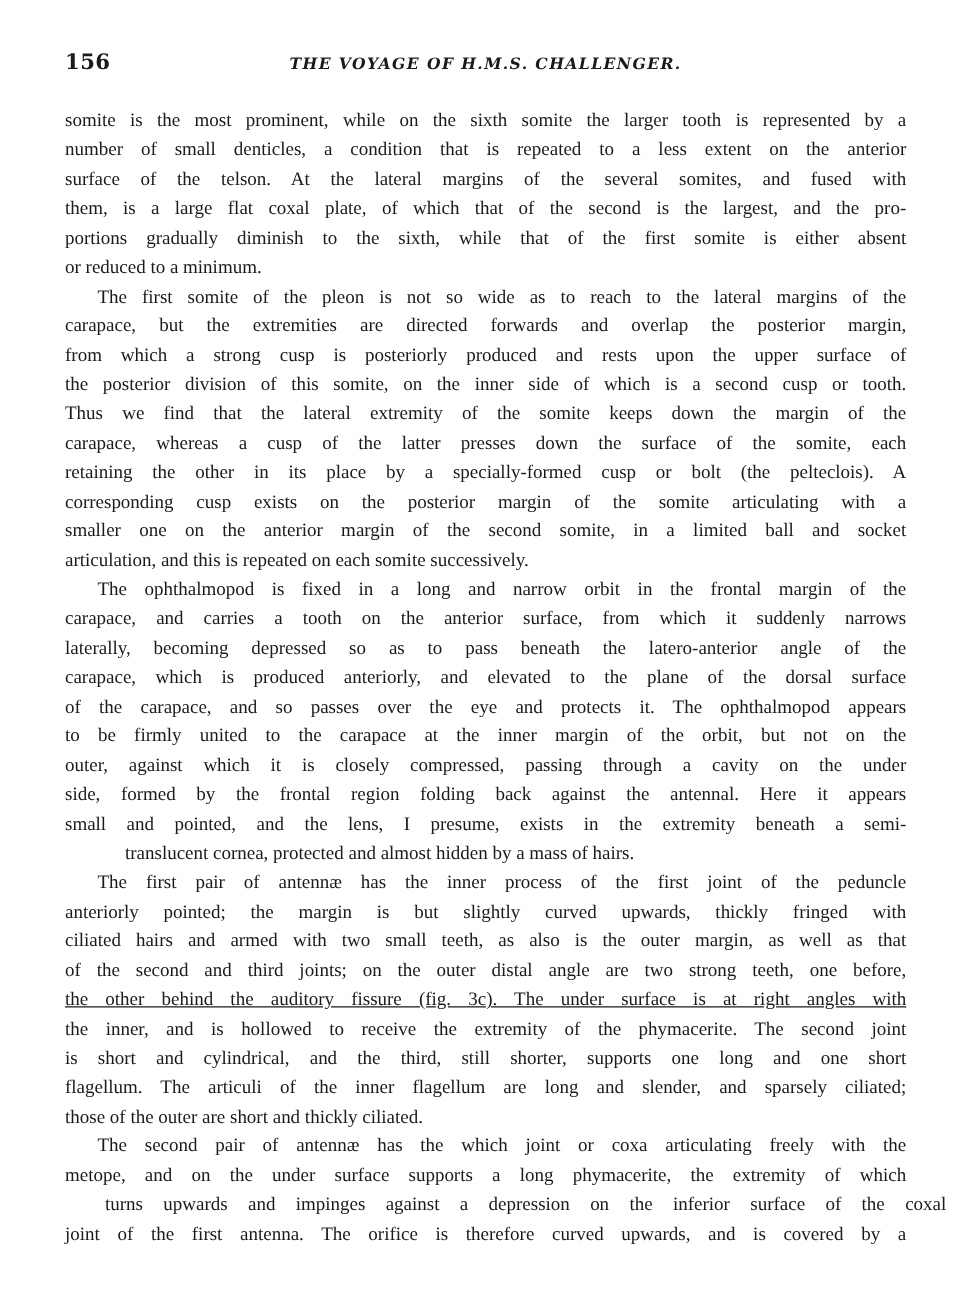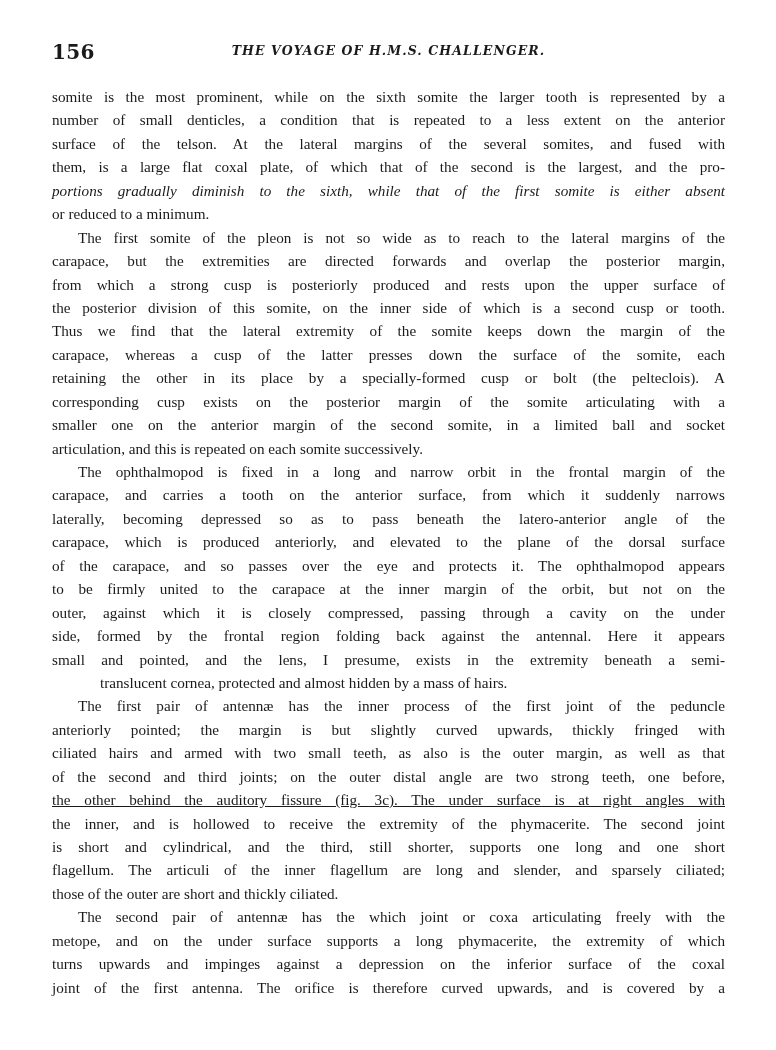--- a/index.html
+++ b/index.html
@@ -1,20 +1,20 @@
 <!DOCTYPE html>
 <html><head>
   <meta charset="utf-8">
   <style>
     html, body { margin: 0; padding: 0; background: #ffffff; }
     body { width: 776px; height: 1050px; position: relative; overflow: hidden; color: #1a1a1a;
            font-family: "DejaVu Serif", "Liberation Serif", serif; }
     .page { position: absolute; left: 0; top: 0; width: 776px; height: 1050px; }
     .header { position: absolute; top: 40px; left: 52px; width: 673px; height: 22px; }
-    .page-number { position: absolute; left: 0; top: 0; font-weight: bold; font-size: 20px; letter-spacing: 0.3px; text-align: right; }
+    .page-number { position: absolute; left: 0; top: 0; font-weight: bold; font-size: 17px; letter-spacing: 0.3px; text-align: right; }
     .running-title { position: absolute; left: 0; width: 673px; top: 3px; text-align: center;
                      font-size: 12.5px; font-weight: bold; letter-spacing: 1.1px; font-style: italic; }
     .body-text { position: absolute; top: 85px; left: 52px; width: 673px; }
     .line { display: block; height: 23.45px; line-height: 23.45px; font-size: 15.2px;
             text-align: justify; text-align-last: justify; white-space: nowrap; overflow: visible;
             font-family: "Liberation Serif", "DejaVu Serif", serif; transform-origin: left center; }
     .line.indent { padding-left: 26px; }
     .line.last { text-align-last: left; }
     .line-inner { display: inline-block; width: 100%; text-align: justify; text-align-last: justify; white-space: normal; }
     .line.indent .line-inner { width: calc(100%); }
@@ -29,21 +29,21 @@
     <span class="running-title">THE VOYAGE OF H.M.S. CHALLENGER.</span>
   </div>
 
   <div class="body-text">
 
     <div>
       <div class="line"><span class="line-inner" style="white-space: normal; width: 673px;">somite is the most prominent, while on the sixth somite the larger tooth is represented by a</span></div>
       <div class="line"><span class="line-inner" style="white-space: normal; width: 673px;">number of small denticles, a condition that is repeated to a less extent on the anterior</span></div>
       <div class="line"><span class="line-inner" style="white-space: normal; width: 673px;">surface of the telson. At the lateral margins of the several somites, and fused with</span></div>
       <div class="line"><span class="line-inner" style="white-space: normal; width: 673px;">them, is a large flat coxal plate, of which that of the second is the largest, and the pro-</span></div>
-      <div class="line"><span class="line-inner" style="white-space: normal; width: 673px; font-style: italic;">portions gradually diminish to the sixth, while that of the first somite is either absent</span></div>
+      <div class="line"><span class="line-inner" style="white-space: normal; width: 673px;">portions gradually diminish to the sixth, while that of the first somite is either absent</span></div>
       <div class="line last"><span class="line-inner" style="white-space: nowrap; width: auto;">or reduced to a minimum.</span></div>
     </div>
 
     <div>
       <div class="line indent"><span class="line-inner" style="white-space: normal; width: 647px;">The first somite of the pleon is not so wide as to reach to the lateral margins of the</span></div>
       <div class="line"><span class="line-inner" style="white-space: normal; width: 673px;">carapace, but the extremities are directed forwards and overlap the posterior margin,</span></div>
       <div class="line"><span class="line-inner" style="white-space: normal; width: 673px;">from which a strong cusp is posteriorly produced and rests upon the upper surface of</span></div>
       <div class="line"><span class="line-inner" style="white-space: normal; width: 673px;">the posterior division of this somite, on the inner side of which is a second cusp or tooth.</span></div>
       <div class="line"><span class="line-inner" style="white-space: normal; width: 673px;">Thus we find that the lateral extremity of the somite keeps down the margin of the</span></div>
       <div class="line"><span class="line-inner" style="white-space: normal; width: 673px;">carapace, whereas a cusp of the latter presses down the surface of the somite, each</span></div>
@@ -74,17 +74,17 @@
       <div class="line"><span class="line-inner" style="white-space: normal; width: 673px; text-decoration: underline;">the other behind the auditory fissure (fig. 3c). The under surface is at right angles with</span></div>
       <div class="line"><span class="line-inner" style="white-space: normal; width: 673px;">the inner, and is hollowed to receive the extremity of the phymacerite. The second joint</span></div>
       <div class="line"><span class="line-inner" style="white-space: normal; width: 673px;">is short and cylindrical, and the third, still shorter, supports one long and one short</span></div>
       <div class="line"><span class="line-inner" style="white-space: normal; width: 673px;">flagellum. The articuli of the inner flagellum are long and slender, and sparsely ciliated;</span></div>
       <div class="line last"><span class="line-inner" style="white-space: nowrap; width: auto;">those of the outer are short and thickly ciliated.</span></div>
     </div>
 
     <div>
       <div class="line indent"><span class="line-inner" style="white-space: normal; width: 647px;">The second pair of antennæ has the which joint or coxa articulating freely with the</span></div>
       <div class="line"><span class="line-inner" style="white-space: normal; width: 673px;">metope, and on the under surface supports a long phymacerite, the extremity of which</span></div>
-      <div class="line"><span class="line-inner" style="white-space: normal; width: 673px;">turns upwards and impinges against a depression on the inferior surface of the coxal</span></div>
+      <div class="line"><span class="line-inner" style="white-space: normal; width: 673px; margin-left: 32px;">turns upwards and impinges against a depression on the inferior surface of the coxal</span></div>
       <div class="line"><span class="line-inner" style="white-space: normal; width: 673px;">joint of the first antenna. The orifice is therefore curved upwards, and is covered by a</span></div>
     </div>
   </div>
 </div>
 
 </body></html>

